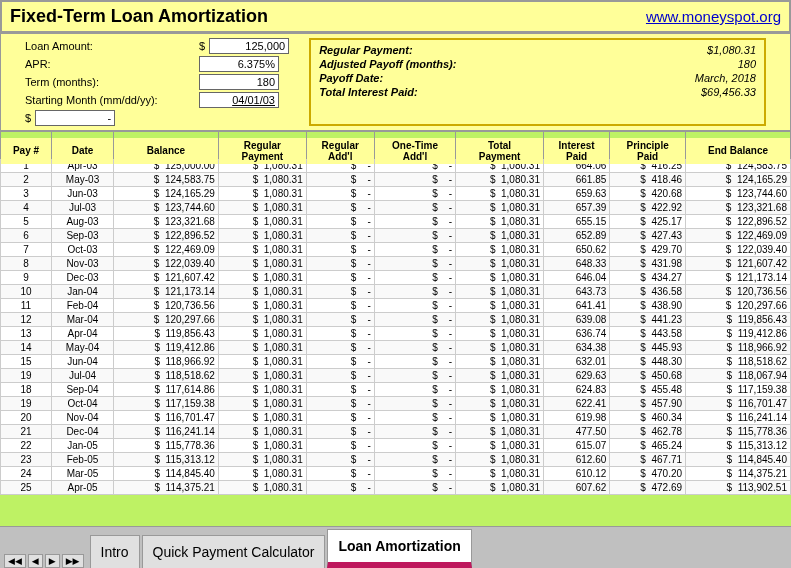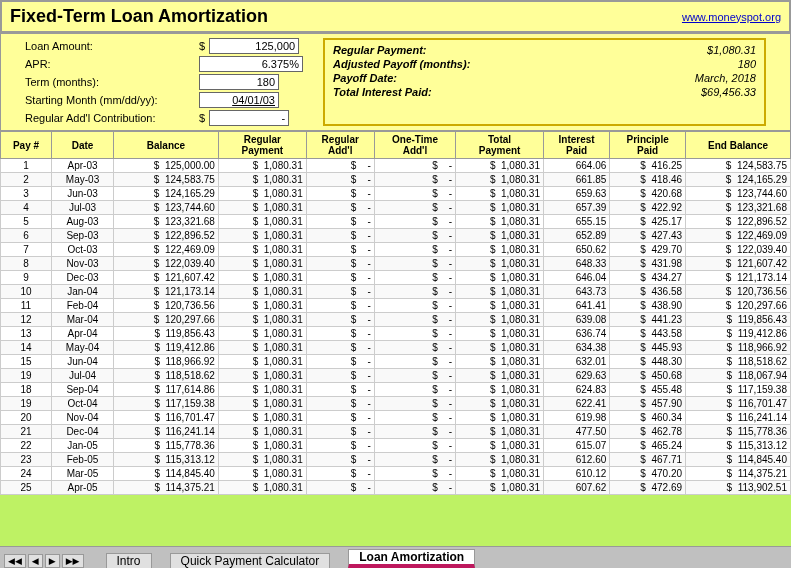--- a/index.html
+++ b/index.html
@@ -27,21 +27,21 @@
       align-items: center;
     }
     .title-text {
       font-size: 18px;
       font-weight: bold;
       color: #000;
     }
     .website-link {
       color: #0000cc;
       text-decoration: underline;
-      font-size: 11px;
+      font-size: 15px;
     }
     .input-section {
       background: #ffff99;
       border: 1px solid #999;
       padding: 4px 24px;
       display: flex;
       gap: 20px;
     }
     .input-left {
       display: flex;
@@ -101,53 +101,52 @@
       width: 100%;
       font-size: 10px;
     }
     thead tr th {
       background: #ffff99;
       border: 1px solid #999;
       padding: 2px 3px;
       text-align: center;
       font-weight: bold;
       position: sticky;
-      top: 0;
+      top: 6px;
       white-space: nowrap;
     }
     tbody tr td {
       border: 1px solid #ccc;
       padding: 1px 3px;
       white-space: nowrap;
     }
     tbody tr:nth-child(even) { background: #f9f9f9; }
     tbody tr:nth-child(odd) { background: #fff; }
     .td-right { text-align: right; }
     .td-center { text-align: center; }
     .bottom-tabs {
       display: flex;
       align-items: flex-end;
       background: #c0c0c0;
       border-top: 1px solid #999;
       padding: 2px 4px 0 4px;
       gap: 2px;
     }
     .tab {
-      padding: 0 10px;
+      padding: 8px 10px;
       border: 1px solid #999;
       border-bottom: none;
       background: #e0e0e0;
-      font-size: 12px;
+      font-size: 14px;
       cursor: pointer;
-      margin-left: 16px;
     }
     .tab.active {
       background: #fff;
       font-weight: bold;
-      border-bottom: 4px solid #be185d;
+      border-bottom: 6px solid #be185d;
     }
     .nav-arrows {
       display: flex;
       gap: 2px;
       margin-right: 4px;
     }
     .nav-arrow {
       font-size: 9px;
       border: 1px solid #999;
       background: #e0e0e0;
@@ -163,36 +162,35 @@
   <div class="title-bar">
     <span class="title-text">Fixed-Term Loan Amortization</span>
     <span class="website-link">www.moneyspot.org</span>
   </div>
 
   <div class="input-section">
     <div class="input-left">
       <div class="input-row">
         <span class="input-label">Loan Amount:</span>
         <span class="dollar-prefix">$</span>
-        <input class="input-box" style="width: 90px;" value="125,000">
+        <input class="input-box" style="width: 80px;" value="125,000">
       </div>
       <div class="input-row">
         <span class="input-label">APR:</span>
-        <input class="input-box" style="width: 104px;" value="6.375%">
+        <input class="input-box" style="width: 80px;" value="6.375%">
       </div>
       <div class="input-row">
         <span class="input-label">Term (months):</span>
         <input class="input-box" style="width: 80px;" value="180">
       </div>
       <div class="input-row">
         <span class="input-label">Starting Month (mm/dd/yy):</span>
         <input class="input-box" style="width: 80px; text-decoration: underline;" value="04/01/03">
       </div>
       <div class="input-row">
-        <span class="input-label">Regular Add'l Contribution:</span>
         <span class="dollar-prefix">$</span>
         <input class="input-box" style="width: 80px;" value="-">
       </div>
     </div>
 
     <div class="input-right">
       <div class="result-row">
         <span class="result-label">Regular Payment:</span>
         <span class="result-value">$1,080.31</span>
       </div>

